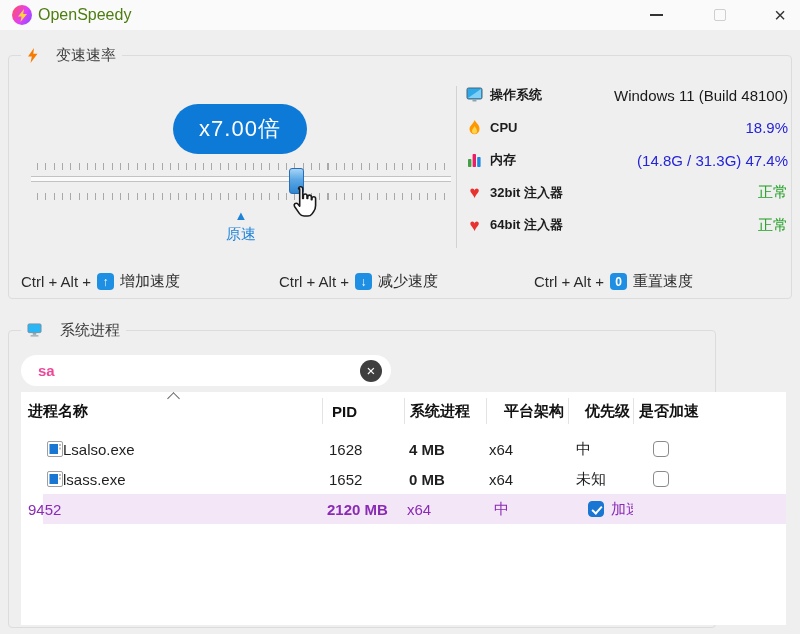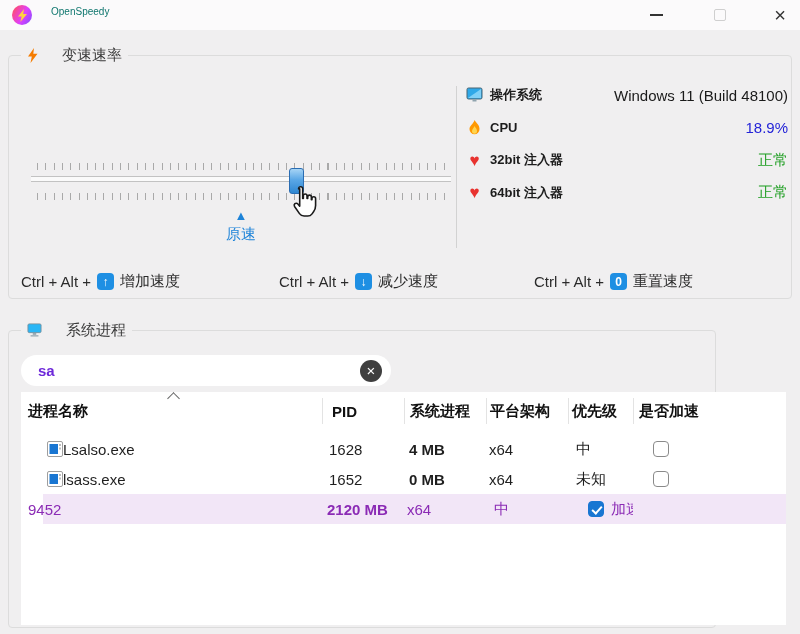--- a/index.html
+++ b/index.html
@@ -8,33 +8,33 @@
     font-family:"Liberation Sans","DejaVu Sans",sans-serif;
     background:#f0eff0; position:relative; overflow:hidden;
     color:#1f1f1f; -webkit-font-smoothing:antialiased;
   }
   
   .titlebar { position:absolute; left:0; top:0; width:800px; height:30px;
     background:#fbfafb; display:flex; align-items:center; }
   .app-icon { position:absolute; left:12px; top:5px; width:20px; height:20px;
     border-radius:50%; background:linear-gradient(120deg,#ff4d6d 10%,#e040fb 55%,#7c4dff 100%);
     display:flex; align-items:center; justify-content:center; }
-  .app-title { position:absolute; left:51px; top:6px; font-size:10px; color:#0f766e; }
+  .app-title { position:absolute; left:38px; top:6px; font-size:16px; color:#4d7c0f; }
   .win-btn { position:absolute; top:0; width:40px; height:30px; display:flex;
     align-items:center; justify-content:center; cursor:default; }
   .btn-min { left:636px; } .btn-max { left:700px; } .btn-close { left:760px; }
   .min-glyph { width:13px; height:2px; background:#333; }
   .max-glyph { width:12px; height:12px; border:1.5px solid #cfcfcf; border-radius:2px; }
   .close-glyph { font-size:20px; color:#333; line-height:1; }
   
   .groupbox { position:absolute; border:1px solid #dcdcdc; border-radius:4px; }
   .gb-speed { left:8px; top:55px; width:784px; height:244px; }
   .gb-proc  { left:8px; top:330px; width:708px; height:298px; }
   .gb-label { position:absolute; top:-11px; left:12px; background:#f0eff0;
-    padding:0 6px; display:flex; align-items:center; gap:24px; font-size:15px;
+    padding:0 6px; display:flex; align-items:center; gap:18px; font-size:15px;
     color:#3a3a3a; height:20px; }
   
   .speed-badge { position:absolute; left:164px; top:48px; width:134px; height:50px;
     background:#0e7ad7; border-radius:26px; display:flex; align-items:center;
     justify-content:center; color:#fff; font-size:22px; letter-spacing:1px; }
   .ticks { position:absolute; left:28px; width:408px; height:7px;
     background:repeating-linear-gradient(90deg,#a9a9a9 0 1px,transparent 1px 8.3px); }
   .ticks-top { top:107px; } .ticks-bottom { top:137px; }
   .groove { position:absolute; left:22px; top:120px; width:420px; height:6px;
     border-top:1px solid #c2c2c2; border-bottom:1px solid #c2c2c2; background:#fafafa; }
@@ -60,35 +60,35 @@
   .hotkey { position:absolute; top:216px; display:flex; align-items:center;
     gap:6px; font-size:15px; color:#2b2b2b; }
   .hk-1 { left:12px; } .hk-2 { left:270px; } .hk-3 { left:525px; }
   .key-badge { width:17px; height:17px; background:#1e8fe3; border-radius:4px;
     color:#fff; font-size:12px; font-weight:bold; display:flex;
     align-items:center; justify-content:center; }
   
   .searchbox { position:absolute; left:12px; top:24px; width:370px; height:31px;
     background:#fff; border-radius:16px; display:flex; align-items:center; }
   .search-input { border:none; outline:none; background:transparent; flex:1;
-    margin-left:17px; font-size:15px; font-weight:bold; color:#6d28d9;
+    margin-left:17px; font-size:15px; font-weight:bold; color:#ec4899;
     font-family:inherit; }
   .clear-btn { width:22px; height:22px; border-radius:50%; background:#3f3f3f;
     color:#fff; display:flex; align-items:center; justify-content:center;
     font-size:15px; margin-right:9px; cursor:pointer; flex:0 0 22px; line-height:1; }
   .table { position:absolute; left:12px; top:61px; width:765px; height:233px;
     background:#fff; }
   .thead { position:relative; display:grid;
     grid-template-columns:301px 82px 82px 82px 65px 1fr; height:38px;
     align-items:center; font-weight:bold; font-size:15px; color:#111; }
   .th { padding-left:6px; height:26px; display:flex; align-items:center; }
   .th + .th { border-left:1px solid #e3e3e3; }
   .th-name { padding-left:7px; } .th-pid { padding-left:9px; }
-  .th-mem { padding-left:5px; } .th-arch { padding-left:3px; }
-  .th-prio { padding-left:3px; } .th-accel { padding-left:5px; }
+  .th-mem { padding-left:5px; } .th-arch { padding-left:17px; }
+  .th-prio { padding-left:16px; } .th-accel { padding-left:5px; }
   .sort-caret { position:absolute; left:148px; top:2px; width:9px; height:9px;
     border-left:1.5px solid #666; border-top:1.5px solid #666;
     transform:rotate(45deg); }
   .tbody { position:absolute; top:42px; left:0; width:765px; }
   .trow { display:grid; grid-template-columns:301px 82px 82px 82px 65px 1fr;
     height:30px; align-items:center; font-size:15px; color:#1f1f1f; }
   .trow.highlight { background:linear-gradient(to right,#ffffff 22px,#f2e6f7 22px); }
   .trow.highlight .td, .trow.highlight .accel-label { color:#8b2bb5; }
   .td { padding-left:6px; white-space:nowrap; overflow:hidden; }
   .td-name { padding-left:26px; display:flex; align-items:center; }
@@ -126,20 +126,21 @@
 </div>
 
 <div class="groupbox gb-speed">
   <div class="gb-label">
     <svg width="11" height="15" viewBox="0 0 11 15">
         <polygon points="7,0 1,8.5 4.8,8.5 3.5,15 10.5,5.8 6.3,5.8" fill="#f57c00"></polygon>
       </svg>
     <span>变速速率</span>
   </div>
 
+  <div class="speed-badge">x7.00倍</div>
 
   <div class="ticks ticks-top"></div>
   <div class="groove"></div>
   <div class="ticks ticks-bottom"></div>
   <div class="thumb"></div>
 
   <span class="cursor-hand">
     <svg width="30" height="32" viewBox="0 0 26 28">
       <path d="M10 2.5 c0-1 .8-1.8 1.8-1.8 s1.8.8 1.8 1.8 V11 h.6 V8.6 c0-.9.7-1.6 1.6-1.6 s1.6.7 1.6 1.6 V11 h.6 V9.6 c0-.9.7-1.6 1.6-1.6 s1.6.7 1.6 1.6 V12 h.5 v-1 c0-.9.7-1.6 1.6-1.6 s1.6.7 1.6 1.6 v6.1 c0 2-.6 3.9-1.8 5.5 l-1.3 1.8 c-.9 1.2-2.3 1.9-3.8 1.9 h-3.2 c-1.6 0-3.1-.8-4-2.1 l-4.3-6.3 c-.5-.8-.4-1.8.3-2.4 .7-.6 1.8-.6 2.4.1 l1.8 2 V2.5 z" fill="#ffffff" stroke="#1a1a1a" stroke-width="1.4" stroke-linejoin="round"></path>
     </svg>
@@ -166,20 +167,31 @@
     </div>
     <div class="info-row">
       <span class="info-ic">
         <svg width="13" height="16" viewBox="0 0 13 16">
             <path d="M6.5 0 C8 3 11.5 4.5 11.5 9 a5 5.2 0 0 1 -10 0 C1.5 5.5 5.5 4 6.5 0 z" fill="#ff9800"></path>
             <path d="M6.5 6 C7.3 8 9 8.6 9 11 a2.5 2.7 0 0 1 -5 0 C4 9 6 8 6.5 6 z" fill="#ffd54f"></path>
           </svg>
       </span>
       <span class="info-label">CPU</span>
       <span class="info-value val-blue">18.9%</span>
+    </div>
+    <div class="info-row">
+      <span class="info-ic">
+        <svg width="15" height="15" viewBox="0 0 15 15">
+            <rect x="1" y="6" width="3.4" height="8" rx="0.8" fill="#43a047"></rect>
+            <rect x="5.6" y="1" width="3.4" height="13" rx="0.8" fill="#e91e63"></rect>
+            <rect x="10.2" y="4" width="3.4" height="10" rx="0.8" fill="#1e88e5"></rect>
+          </svg>
+      </span>
+      <span class="info-label">内存</span>
+      <span class="info-value val-blue">(14.8G / 31.3G) 47.4%</span>
     </div>
     <div class="info-row">
       <span class="info-ic heart">♥</span>
       <span class="info-label">32bit 注入器</span>
       <span class="info-value val-green">正常</span>
     </div>
     <div class="info-row">
       <span class="info-ic heart">♥</span>
       <span class="info-label">64bit 注入器</span>
       <span class="info-value val-green">正常</span>

